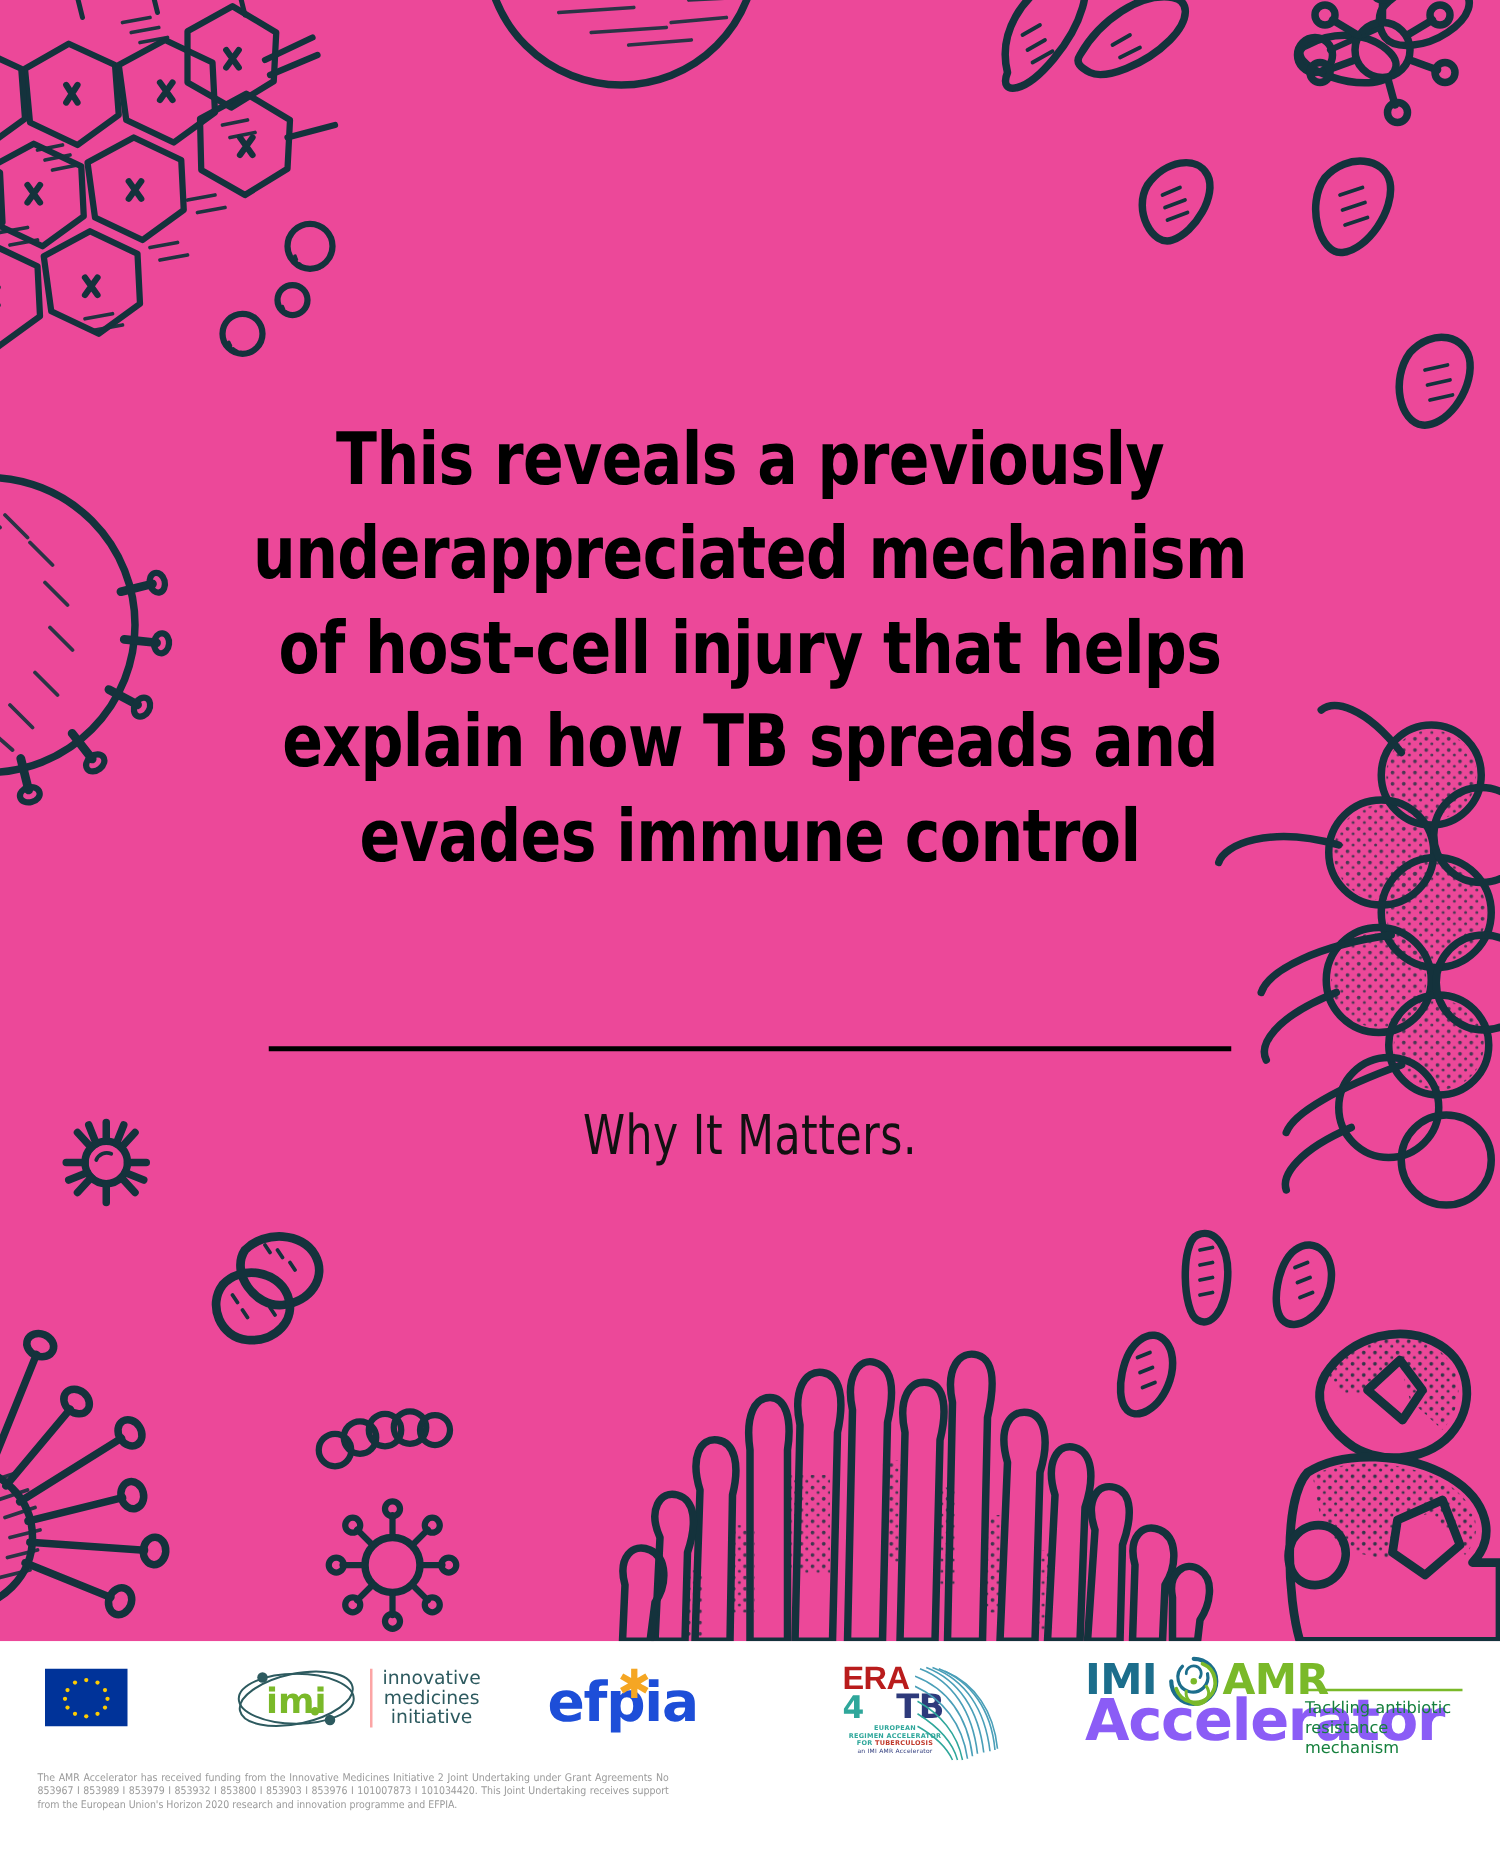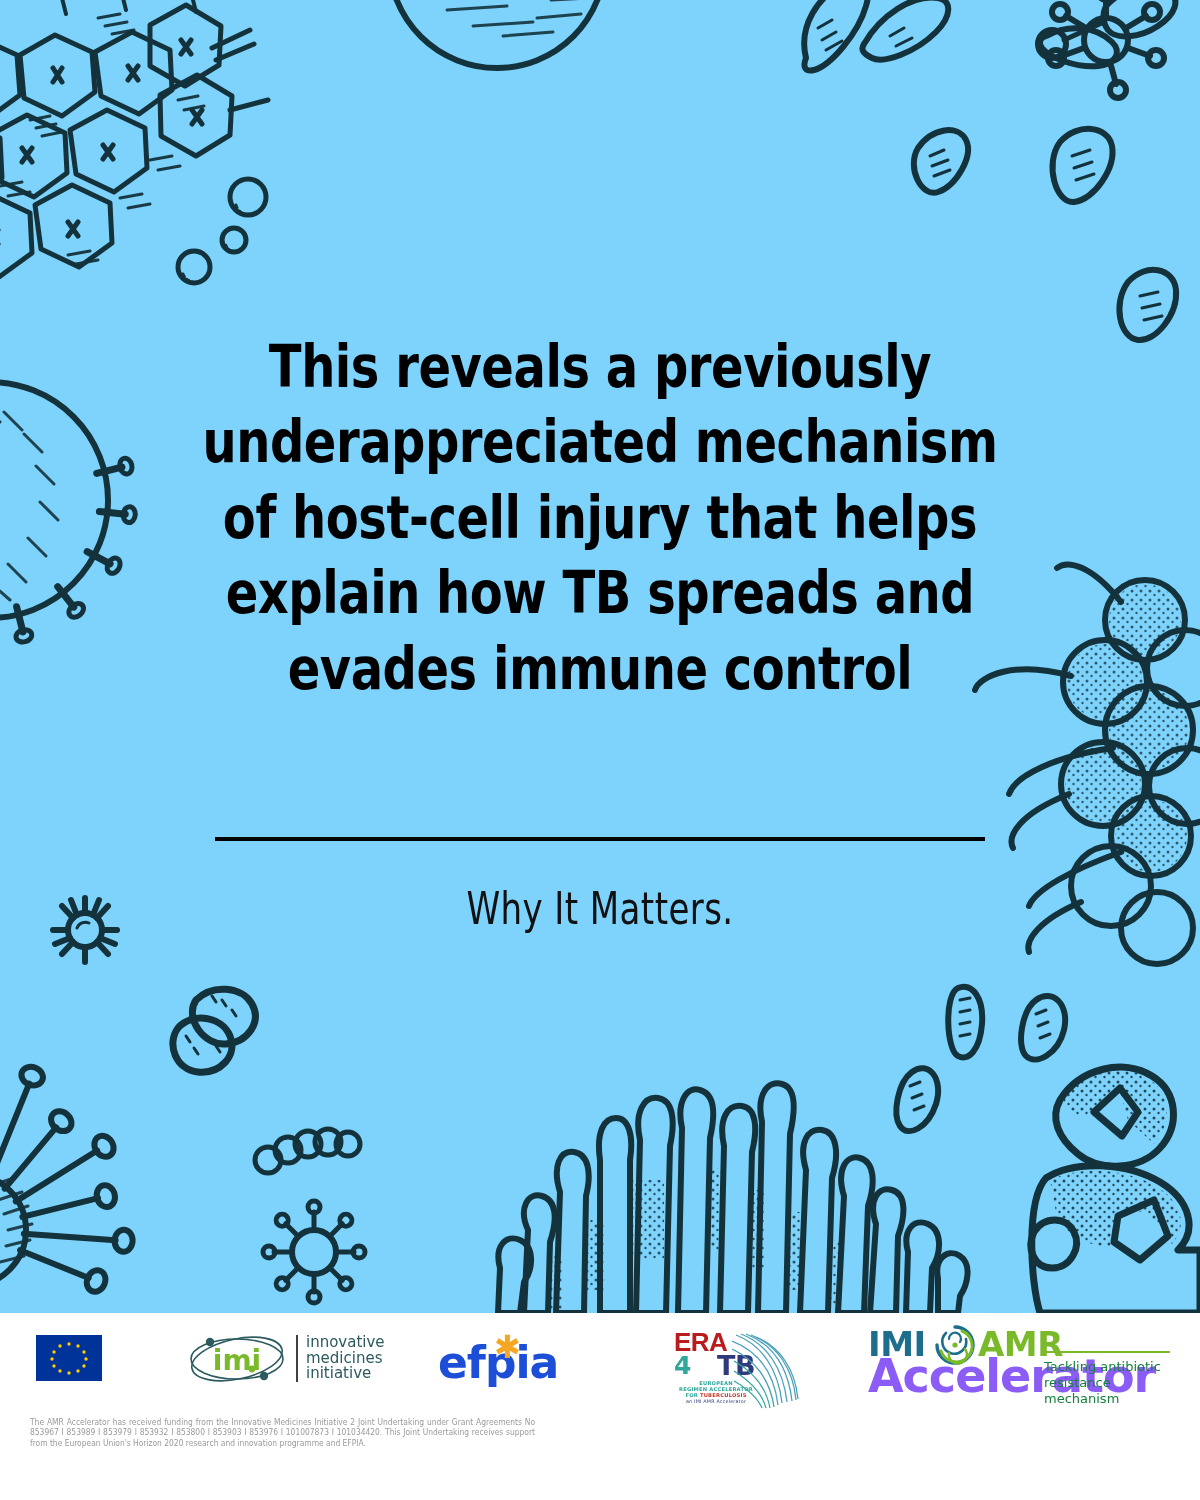--- a/index.html
+++ b/index.html
@@ -11,21 +11,21 @@
   }
   #poster {
     position:relative;
     width:1200px; height:1500px;
     background:#ffffff;
   }
   
   #blue-panel {
     position:absolute; left:0; top:0;
     width:1200px; height:1313px;
-    background:#7dd3fc;
+    background:#ec4899;
     overflow:hidden;
   }
   #deco-layer {
     position:absolute; left:0; top:0;
     width:1200px; height:1313px;
     pointer-events:none;
   }
   
   #content {
     position:absolute; left:0; top:0;
@@ -80,23 +80,23 @@
   
   #eu-flag {
     left:36px; top:22px; width:66px; height:46px;
     background:#003399; position:absolute;
   }
   
   #imi-logo { left:188px; top:18px; width:185px; height:56px; }
   #imi-mark { position:absolute; left:0; top:4px; width:98px; height:48px; }
   #imi-text {
     position:absolute; left:108px; top:4px;
-    border-left:2px solid #404040; padding-left:8px;
-    font-family:"DejaVu Sans","Liberation Sans", sans-serif;
-    font-size:15px; line-height:15.5px; color:#2d5a5f; font-weight:400;
+    border-left:2px solid #fca5a5; padding-left:8px;
+    font-family:"DejaVu Sans","Liberation Sans", sans-serif;
+    font-size:15px; line-height:15.5px; color:#2d5a5f; font-weight:400;text-align:center;
   }
   
   #efpia-logo { left:438px; top:20px; width:112px; height:54px; }
   #efpia-word {
     position:absolute; left:0; top:8px;
     font-family:"DejaVu Sans","Liberation Sans", sans-serif;
     font-weight:700; font-size:44px; line-height:44px;
     color:#1d4ed8; letter-spacing:-1px;
   }
   #efpia-star {

